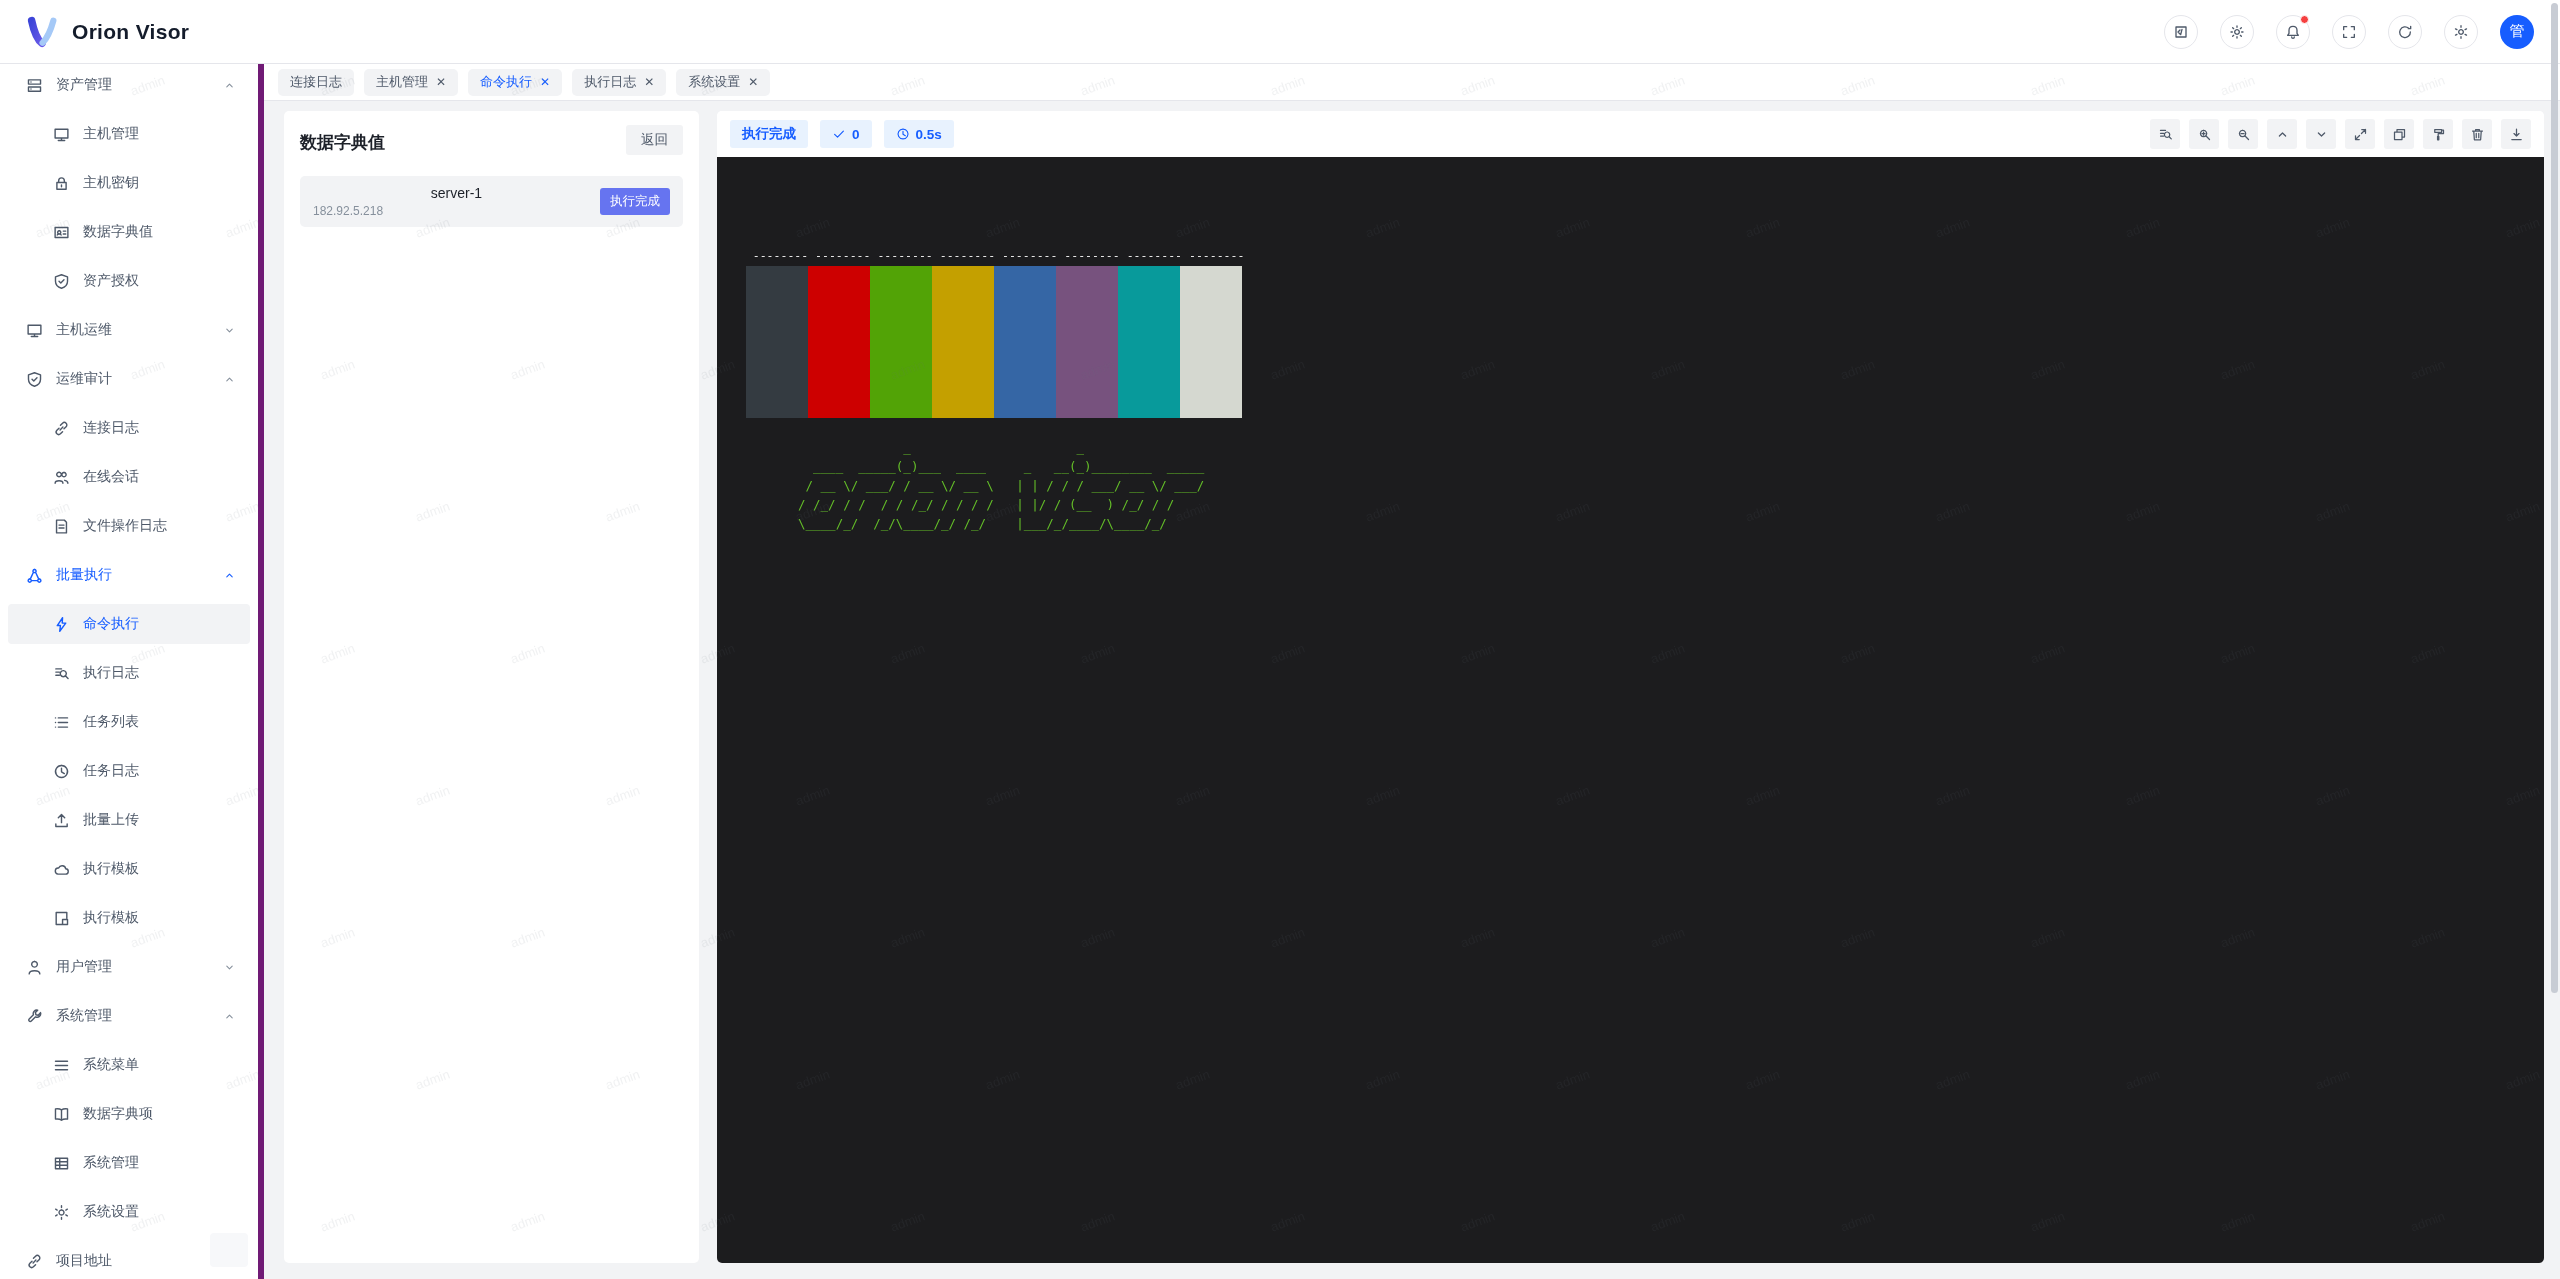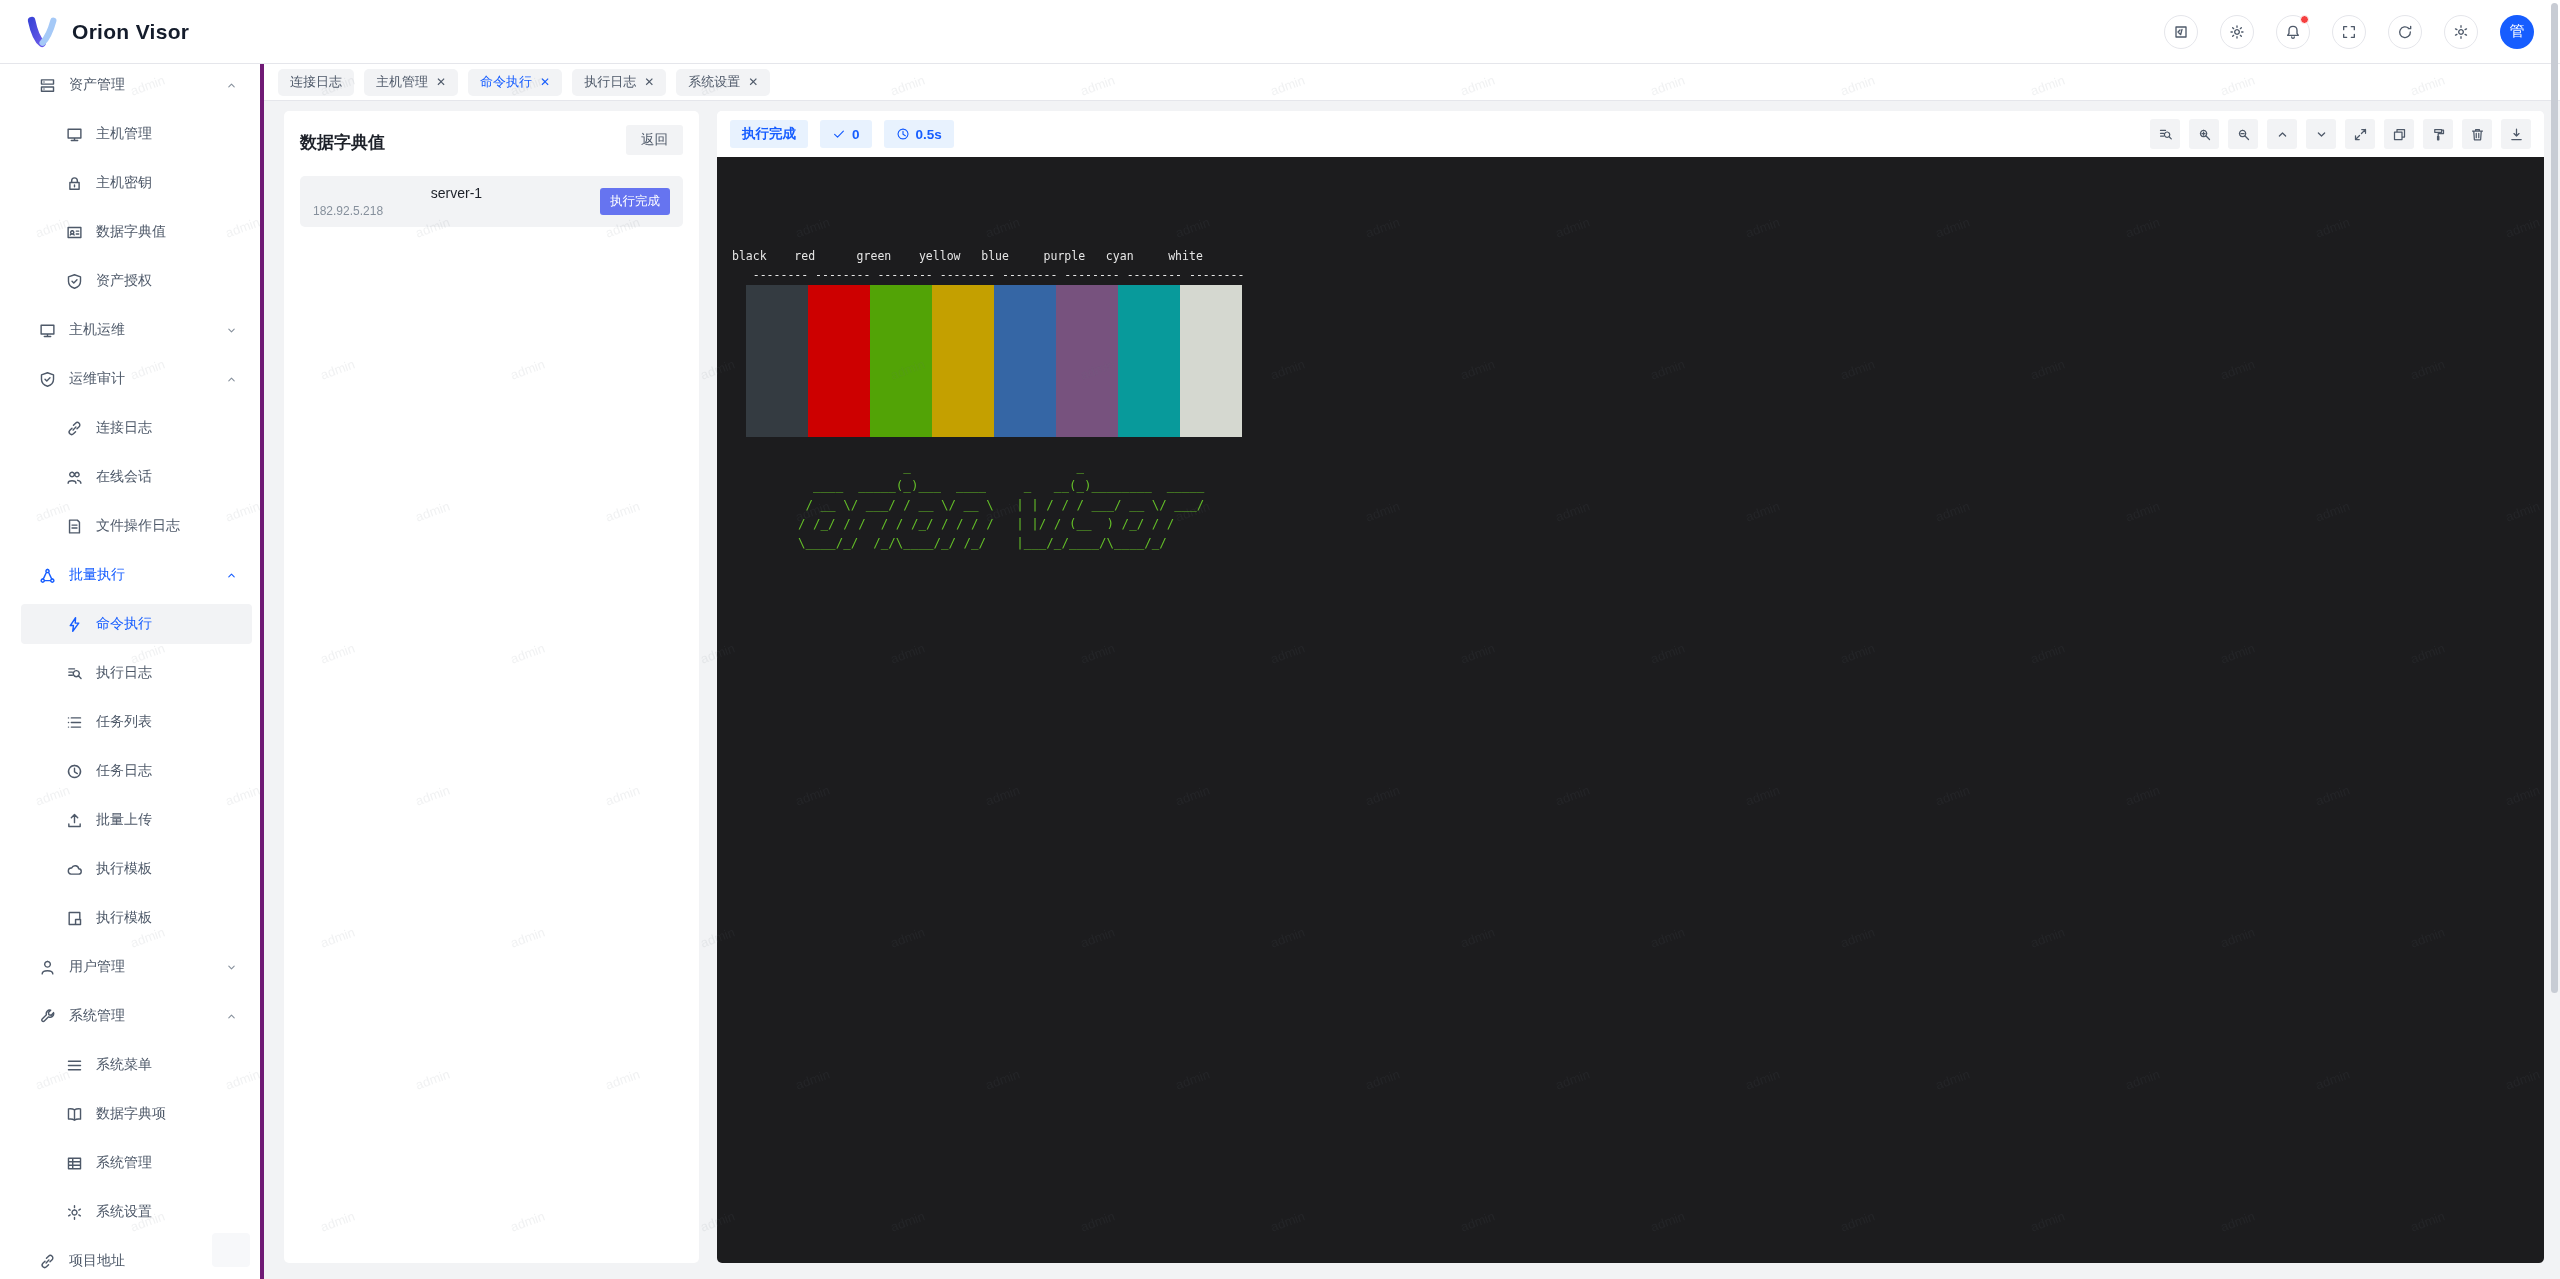--- a/index.html
+++ b/index.html
@@ -19,21 +19,21 @@
   .circle-btn { width:34px; height:34px; border-radius:50%; border:1px solid #e5e6eb; background:#fff;
     display:flex; align-items:center; justify-content:center; color:#4e5969; position:relative; cursor:pointer; }
   .circle-btn svg { width:16px; height:16px; }
   .red-dot { position:absolute; top:-1px; right:0px; width:9px; height:9px; border-radius:50%;
     background:#f53f3f; border:1.5px solid #fff; }
   .avatar { width:34px; height:34px; border-radius:50%; background:#165dff; color:#fff;
     display:flex; align-items:center; justify-content:center; font-size:15px; cursor:pointer; }
 
   
   .main { display:flex; height:1215px; }
-  .sidebar { width:264px; background:#fff; border-right:4px solid #701a75; position:relative; flex:0 0 auto;padding-left:13px; }
+  .sidebar { width:264px; background:#fff; border-right:6px solid #701a75; position:relative; flex:0 0 auto; }
   .menu { padding:1px 8px 0 8px; }
   .menu-row { height:40px; margin-bottom:9px; display:flex; align-items:center; gap:13px;
     border-radius:4px; color:#4e5969; font-size:14px; cursor:pointer; padding-right:14px; }
   .menu-row .label { flex:1 1 auto; white-space:nowrap; }
   .menu-row.section { padding-left:18px; }
   .menu-row.sub { padding-left:45px; }
   .menu-row.active-sub { background:#f2f3f5; color:#165dff; }
   .menu-row.active-section { color:#165dff; }
   .menu-row .chev { color:#86909c; }
   .menu-row .chev svg { width:13px; height:13px; }
@@ -528,21 +528,20 @@
               <button class="tool-btn">
                 <span class="ico">
                   <svg viewBox="0 0 48 48" fill="none" stroke="currentColor" stroke-width="4" stroke-linecap="round" stroke-linejoin="round">
                     <path d="M24 7 v22 M16 21 l8 8 8 -8 M9 40 h30"></path>
                   </svg>
                 </span>
               </button>
             </div>
         </div>
         <div class="terminal" id="terminal" style="background: rgb(28, 28, 30);">
-            <pre class="term-pre" style="color: rgb(230, 230, 230);">black    red      green    yellow   blue     purple   cyan     white</pre>
             <pre class="term-pre" style="color: rgb(230, 230, 230);">   -------- -------- -------- -------- -------- -------- -------- --------</pre>
             <div class="color-blocks">
               <div class="color-block" style="background: rgb(52, 59, 65);"></div>
               <div class="color-block" style="background: rgb(205, 0, 0);"></div>
               <div class="color-block" style="background: rgb(82, 163, 6);"></div>
               <div class="color-block" style="background: rgb(196, 160, 0);"></div>
               <div class="color-block" style="background: rgb(53, 102, 165);"></div>
               <div class="color-block" style="background: rgb(119, 82, 126);"></div>
               <div class="color-block" style="background: rgb(8, 154, 155);"></div>
               <div class="color-block" style="background: rgb(213, 216, 208);"></div>

